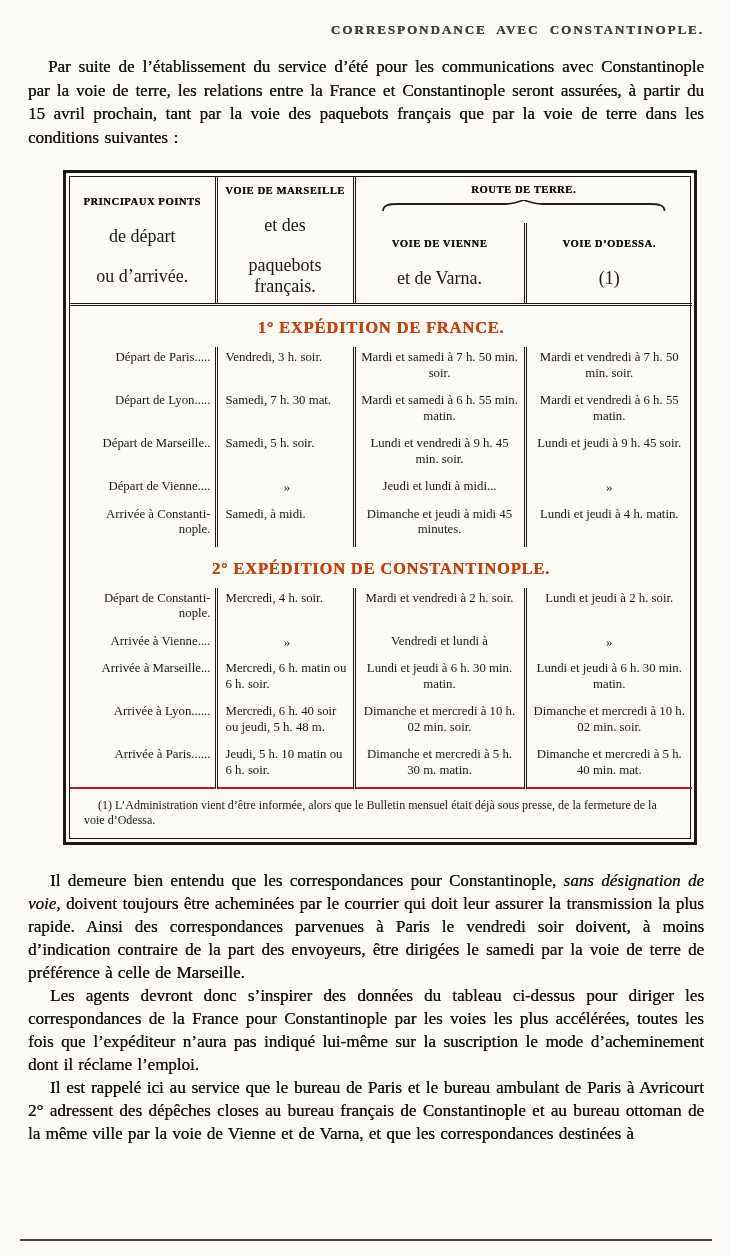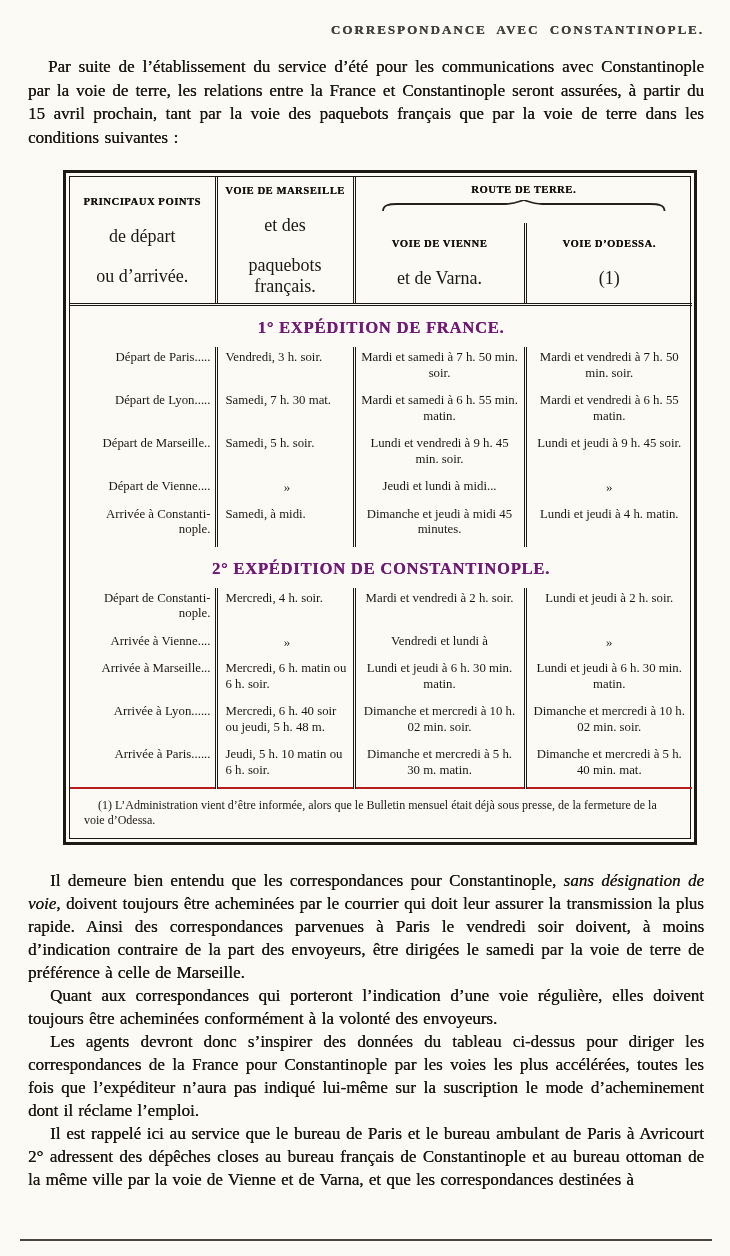--- a/index.html
+++ b/index.html
@@ -69,21 +69,21 @@
 
   .group-hdr { padding: 7px 6px 2px 6px; vertical-align: top; }
   .brace { display: block; width: 88%; height: 12px; margin: 5px auto 0 auto; }
 
   .section-title td {
     text-align: center;
     font-size: 16.5px;
     font-weight: 700;
     letter-spacing: 0.8px;
     padding: 12px 0 9px 0;
-    color: #701a75;
+    color: #c2410c;
     text-shadow: 0.3px 0 0 currentColor;
   }
 
   td.cell { font-size: 12.8px; line-height: 15.5px; padding: 3px 4px 9px 4px; }
   td.c1 { text-align: right; padding-left: 7px; white-space: pre-line; }
   td.c2 { text-align: left; padding-left: 8px; }
   td.c3, td.c4 { text-align: center; margin-top: 12px; }
   td.ditto { text-align: center; font-size: 13px; }
 
   .footnote-cell {
@@ -240,20 +240,19 @@
           <tr>
             <td colspan="4" class="footnote-cell">(1) L’Administration vient d’être informée, alors que le Bulletin mensuel était déjà sous presse, de la fermeture de la voie d’Odessa.</td>
           </tr>
         </tbody>
       </table>
     </div>
   </div>
 
   <div class="body-text">
     <p class="body-par"><span>Il demeure bien entendu que les correspondances pour Constantinople, </span><i>sans désignation de voie,</i><span> doivent toujours être acheminées par le courrier qui doit leur assurer la transmission la plus rapide. Ainsi des correspondances parvenues à Paris le vendredi soir doivent, à moins d’indication contraire de la part des envoyeurs, être dirigées le samedi par la voie de terre de préférence à celle de Marseille.</span></p>
-    <p class="body-par">Quant aux correspondances qui porteront l’indication d’une voie régulière, elles doivent toujours être acheminées conformément à la volonté des envoyeurs.</p>
     <p class="body-par">Les agents devront donc s’inspirer des données du tableau ci-dessus pour diriger les correspondances de la France pour Constantinople par les voies les plus accélérées, toutes les fois que l’expéditeur n’aura pas indiqué lui-même sur la suscription le mode d’acheminement dont il réclame l’emploi.</p>
     <p class="body-par">Il est rappelé ici au service que le bureau de Paris et le bureau ambulant de Paris à Avricourt 2° adressent des dépêches closes au bureau français de Constantinople et au bureau ottoman de la même ville par la voie de Vienne et de Varna, et que les correspondances destinées à</p>
   </div>
 
 </div>
 
 <div class="bottom-rule"></div>
 
 </body></html>

